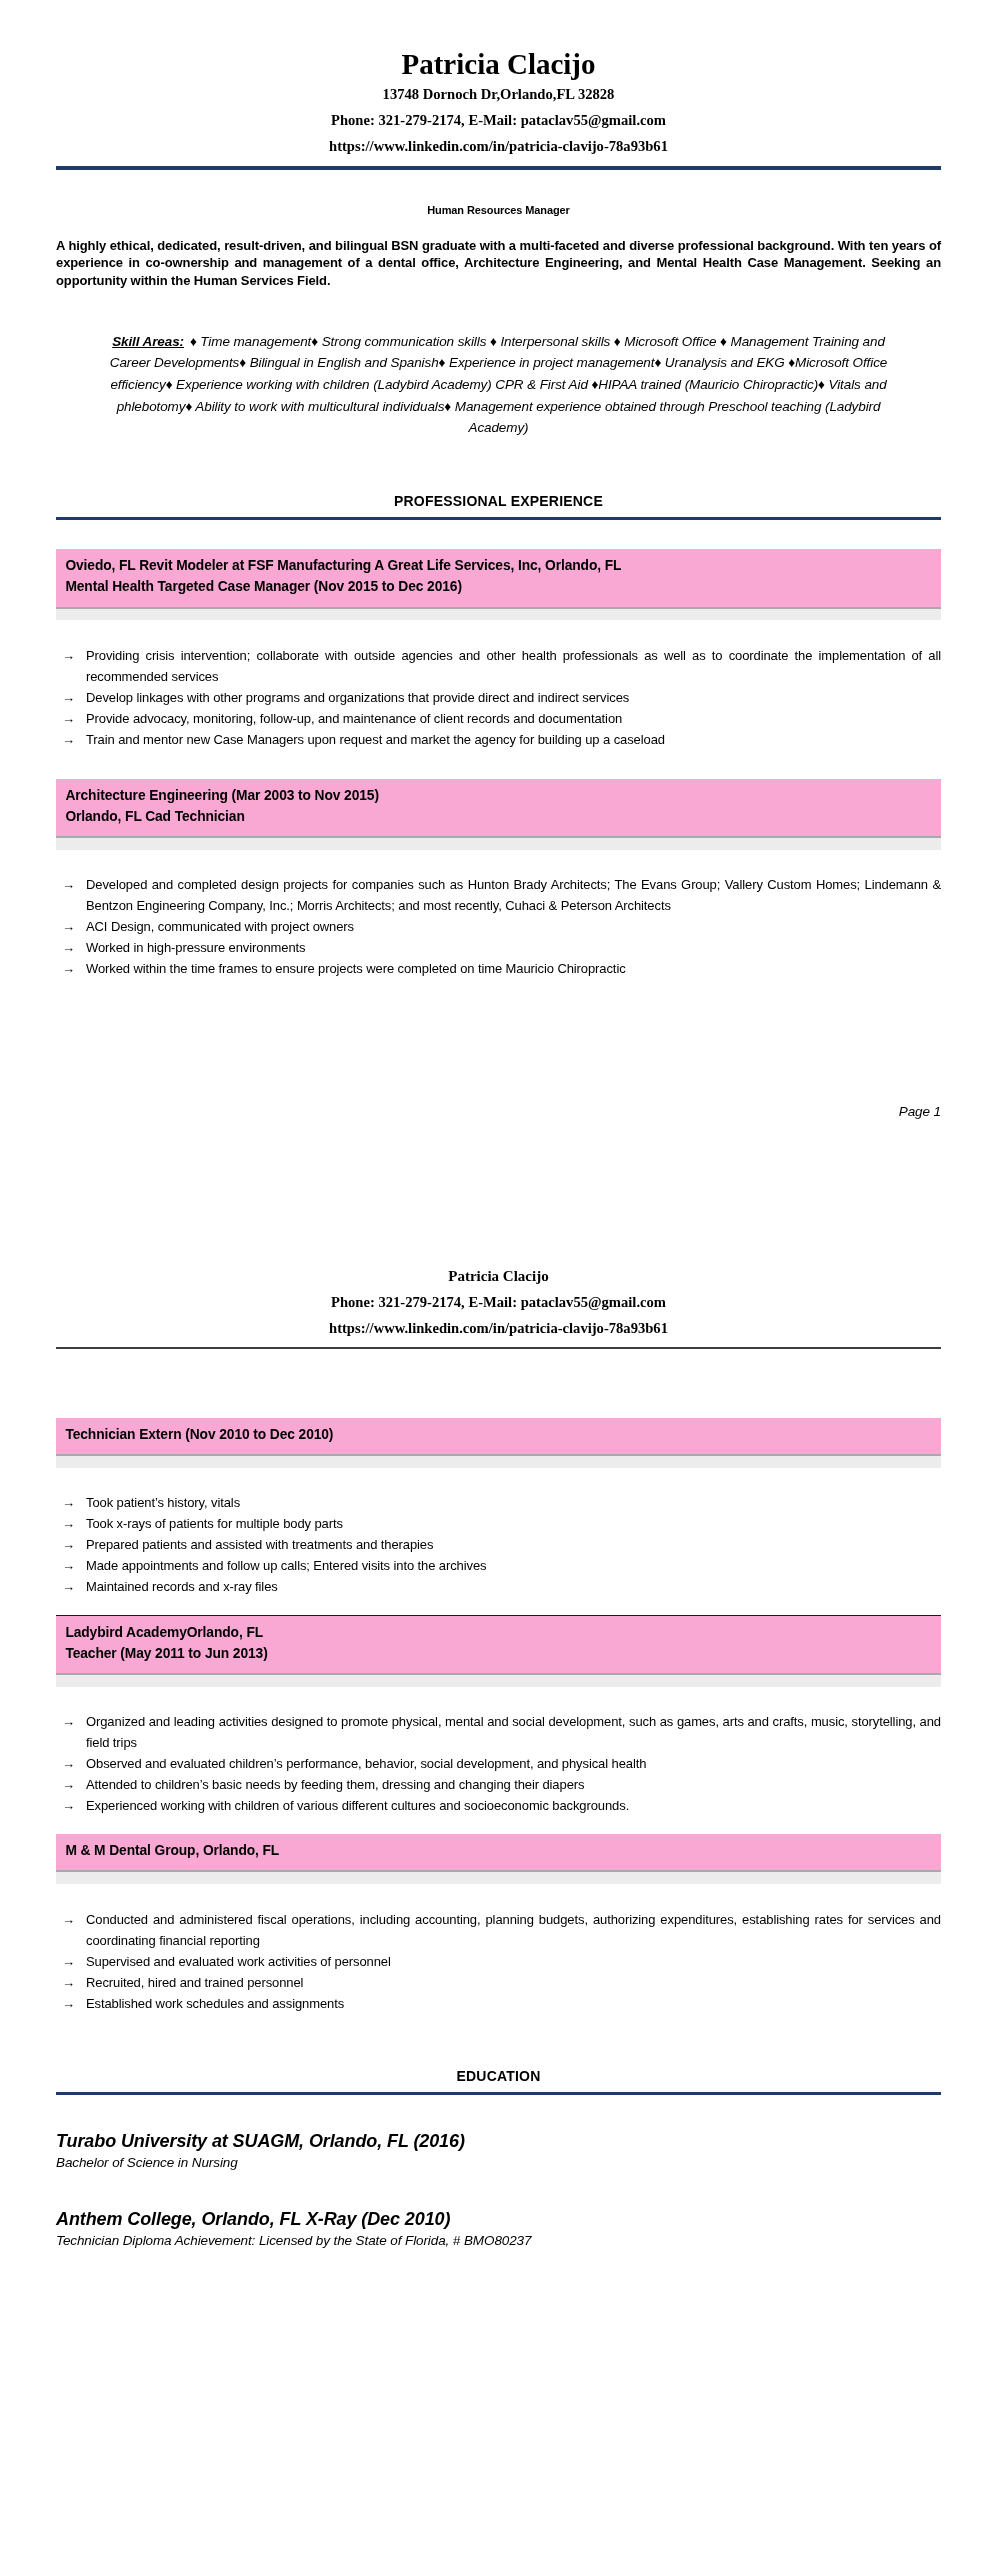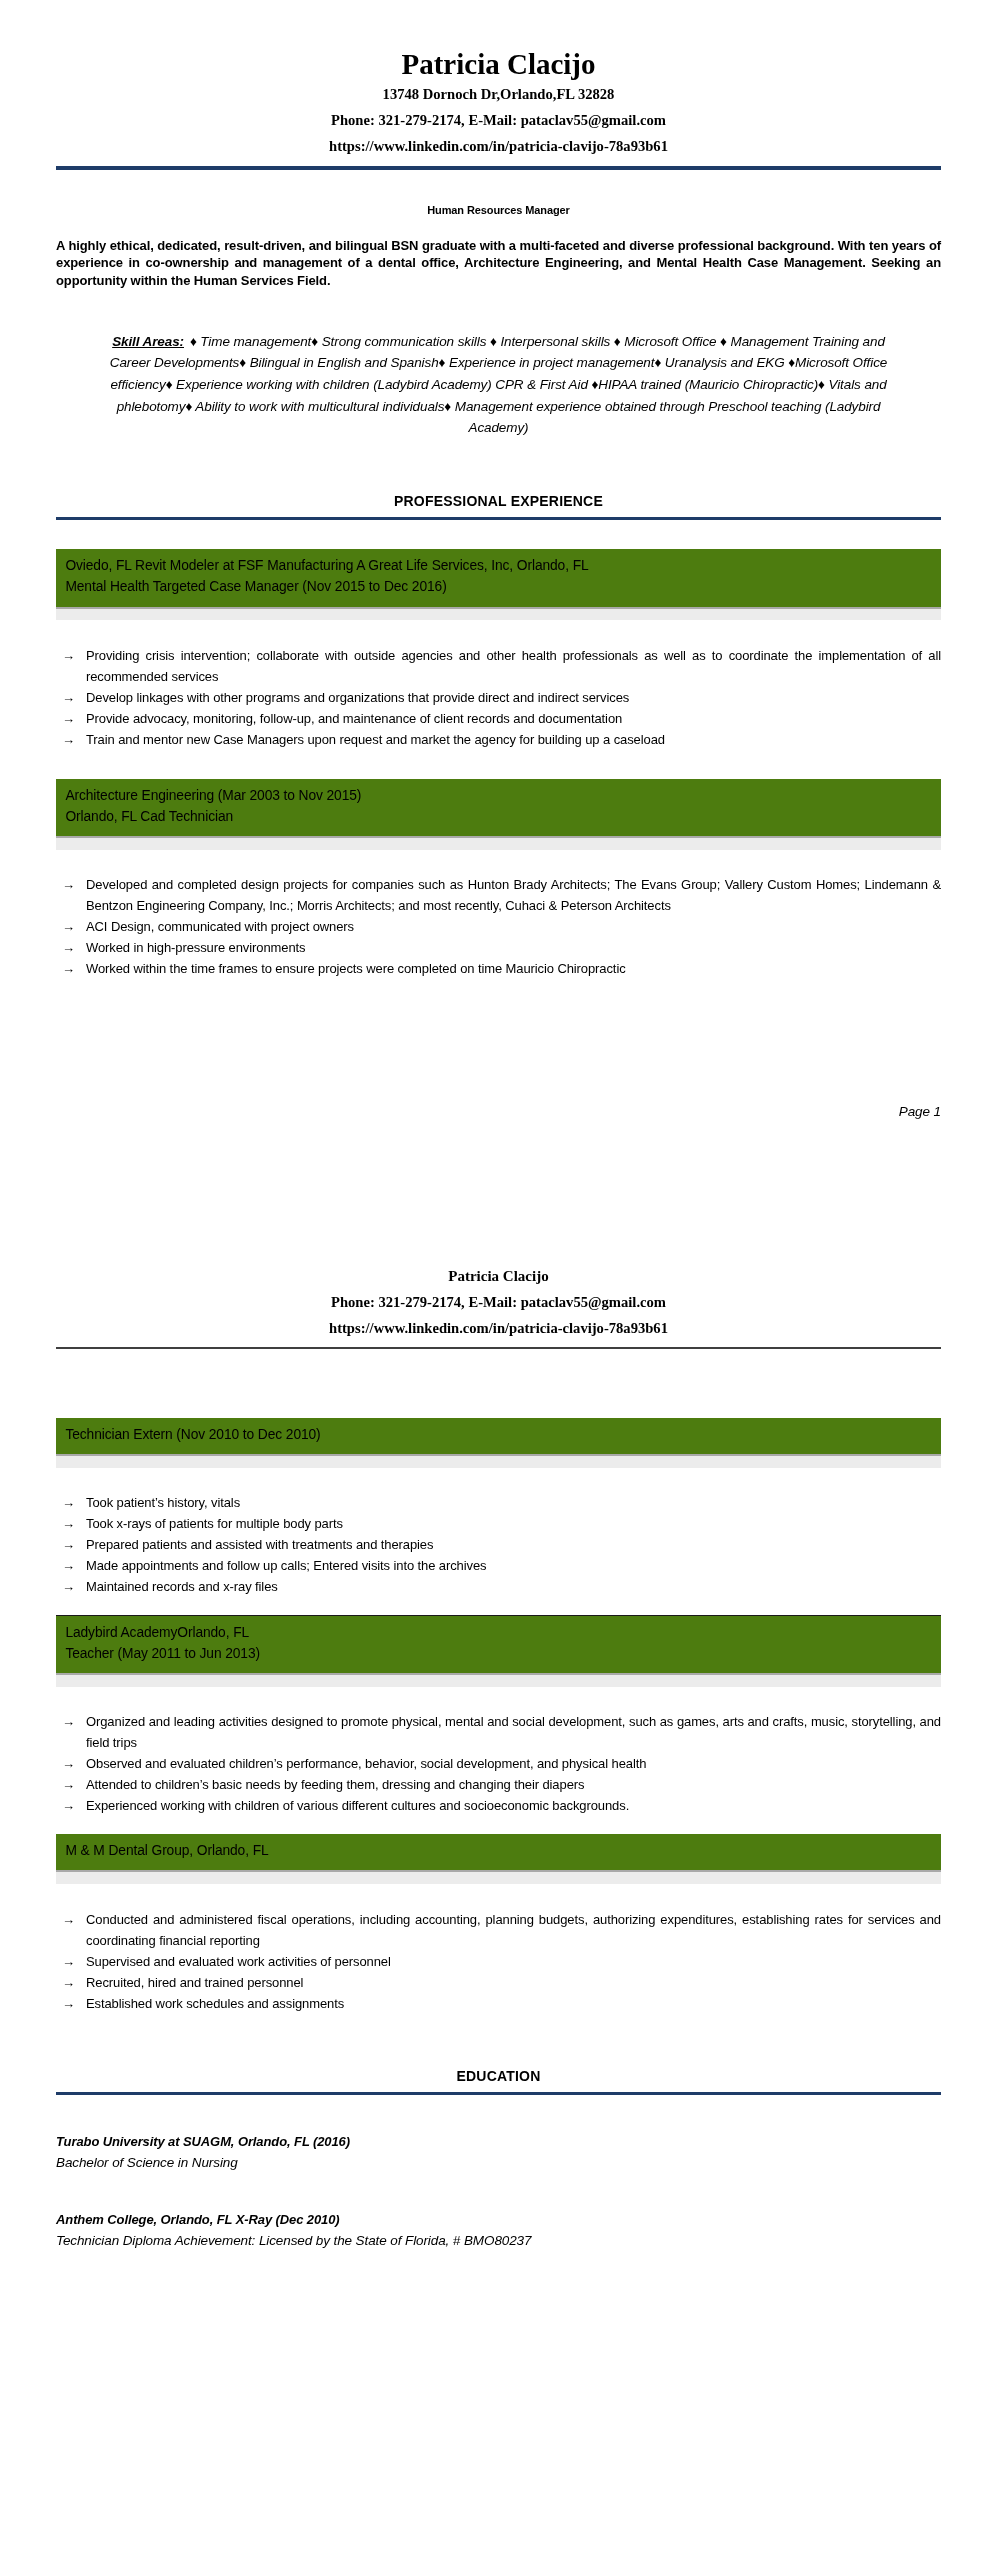--- a/index.html
+++ b/index.html
@@ -27,24 +27,24 @@
 
   .skills { margin-top:41px; text-align:center; font-style:italic; font-size:13.5px; line-height:21.7px; padding:0 35px; }
   .skills .label { font-weight:bold; text-decoration:underline; }
   .skills .txt { margin-left:5.9px;margin-top:16px; }
 
   .sec-heading { text-align:center; font-weight:bold; font-size:14px; margin-top:54px; letter-spacing:0.2px; }
 
   
   .job { margin-top:29px; }
   .job-header {
-    background:#4d7c0f;
+    background:#f9a8d4;
     border-bottom:2.9px solid #a9a9a9;
     padding:5.9px 9.4px 9.4px;
-    font-weight:normal; font-size:13.8px; line-height:21px;
+    font-weight:bold; font-size:13.8px; line-height:21px;
   }
   .job-header.top-line { border-top:1.2px solid #1a1a1a; }
   .job-strip { height:11.7px; background:#ececec; }
   .bullets { list-style:none; margin:24.6px 0 0 0; padding:0; }
   .bullets li {
     position:relative; padding-left:30px;
     font-size:13px; line-height:21px; text-align:justify;
   }
   .bullets li .arrow { position:absolute; left:5.9px; top:0; }
 
@@ -56,21 +56,21 @@
   .doc-header.small { margin-top:142px; }
   .doc-header.small .doc-name { font-size:15px; line-height:26px; }
   .doc-header.small .doc-contact { font-size:14.6px; line-height:26px; }
 
   .job.first-p2 { margin-top:69px; }
   .job.tight { margin-top:17.6px; }
 
   
   .edu-entries { }
   .edu-entry { margin-top:36px; }
-  .edu-title { font-weight:bold; font-style:italic; font-size:13px; line-height:21px; }
+  .edu-title { font-weight:bold; font-style:italic; font-size:18px; line-height:21px; }
   .edu-detail { font-style:italic; font-size:13.5px; line-height:21px; }
 </style>
 </head>
 <body>
 
 <div class="sheet">
 
   <header class="doc-header">
     <div class="doc-name">Patricia Clacijo</div>
     <div class="doc-contact">13748 Dornoch Dr,Orlando,FL 32828</div>

